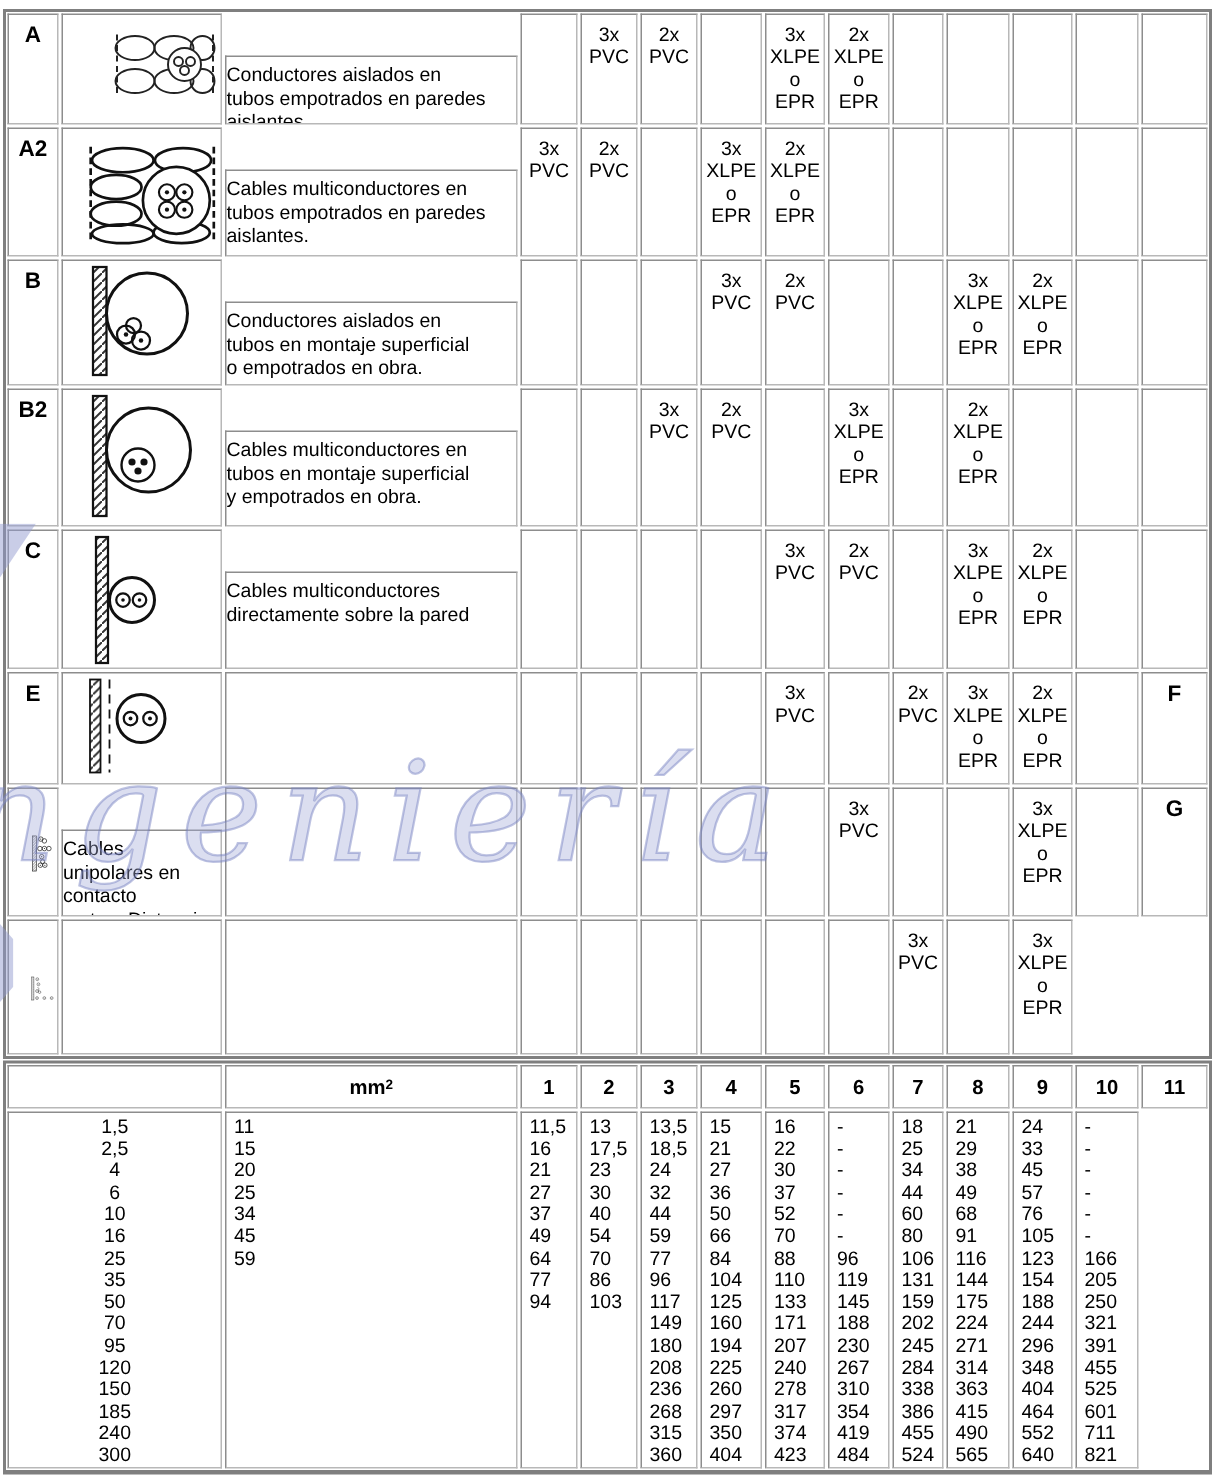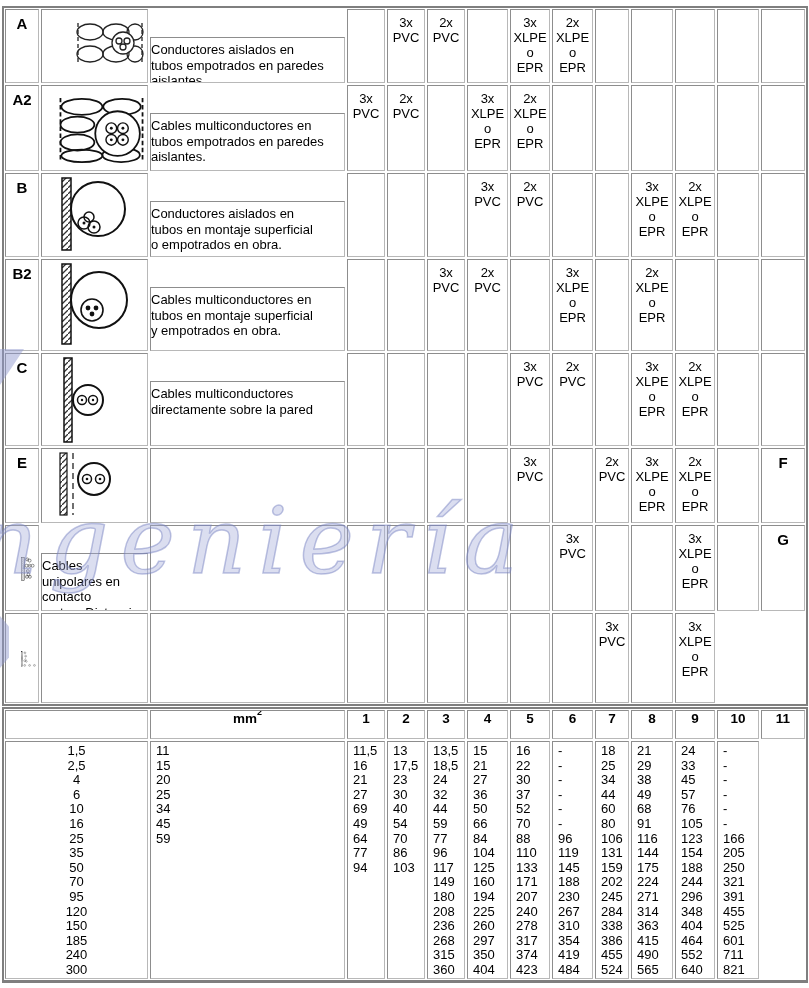--- a/index.html
+++ b/index.html
@@ -19,21 +19,21 @@
     grid-template-columns:143px 195px 38px 38px 38px 41px 40px 41px 34px 42px 40px 42px 44px;
     grid-template-rows:29px 238px;
     border-bottom-width:3px;
   }
   .cell{background:#fff;box-sizing:border-box;overflow:hidden;
     border:1px solid;border-color:#8d8d8d #b8b8b8 #b8b8b8 #8d8d8d;}
   .code{font-weight:bold;font-size:15px;text-align:center;padding-top:5px;}
   .desc{font-size:13px;line-height:15.5px;padding:4px 2px 0 0;white-space:pre-line;margin-top:28px;}
   .token{font-size:13px;line-height:15px;text-align:center;padding-top:5px;white-space:pre-line;}
   .icon{display:flex;align-items:flex-start;padding:2px 0 0 14px;}
-  .hdr{font-weight:bold;font-size:13.5px;display:flex;justify-content:center;}
+  .hdr{font-weight:bold;font-size:13.5px;display:flex;align-items:center;justify-content:center;}
   .hdr sup{font-size:9px;font-weight:bold;margin-top:-4px;}
   .vals{font-size:13px;line-height:14.6px;padding:2px 0 0 5px;white-space:pre-line;}
   .sizes{text-align:center;padding-left:0;}
   .material{font-weight:bold;font-size:13.5px;display:flex;align-items:center;justify-content:center;}
   .watermark{
     position:absolute;left:-70px;top:488px;z-index:10;pointer-events:none;
     font-family:"DejaVu Serif",serif;font-style:italic;
     font-size:92px;letter-spacing:12px;
     color:rgba(160,168,215,0.38);
     -webkit-text-stroke:1.5px rgba(112,124,190,0.45);
@@ -432,21 +432,21 @@
 15
 20
 25
 34
 45
 59</div>
     <div class="cell vals">11,5
 16
 21
 27
-69
+37
 49
 64
 77
 94</div>
     <div class="cell vals">13
 17,5
 23
 30
 40
 54

